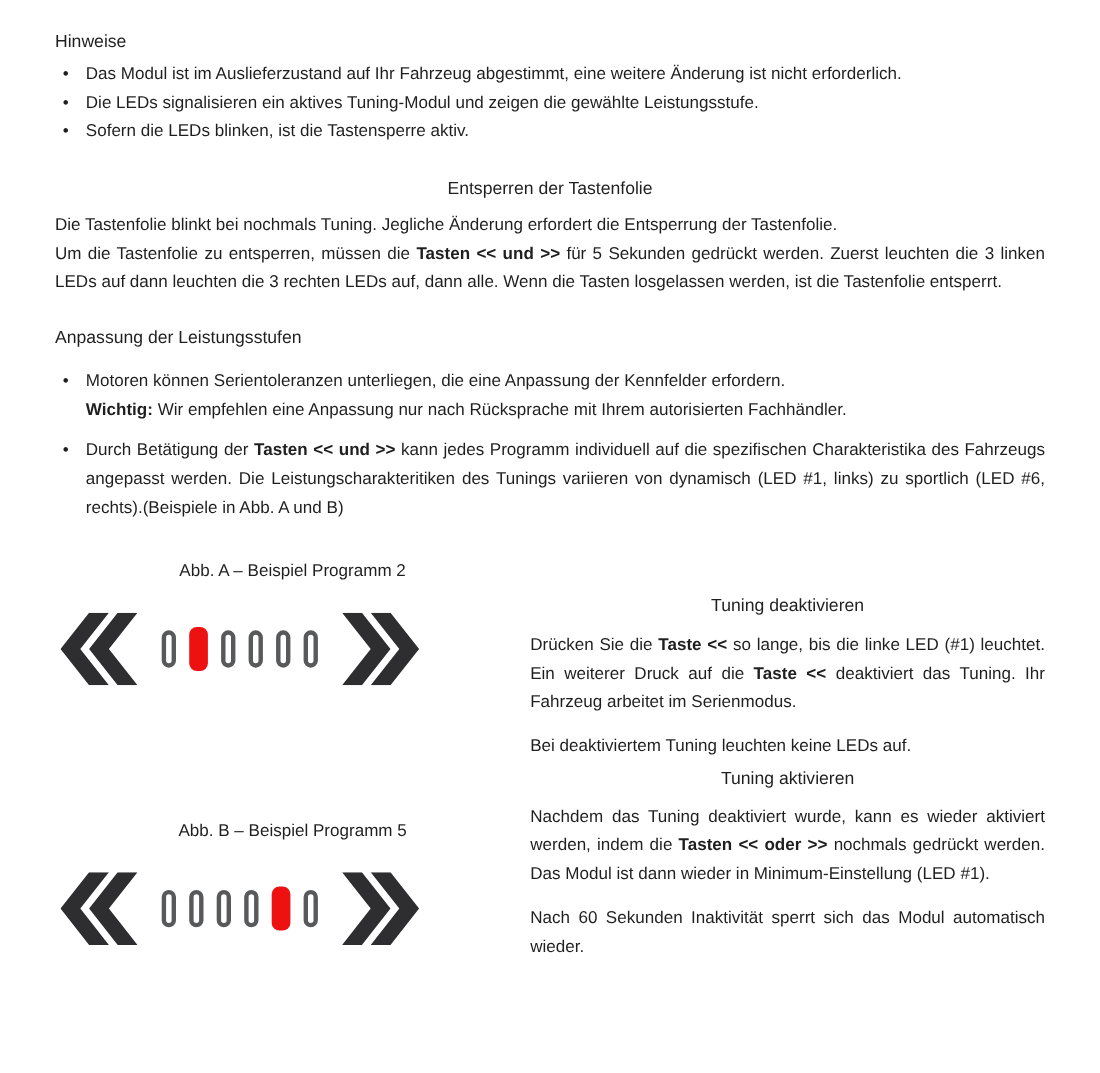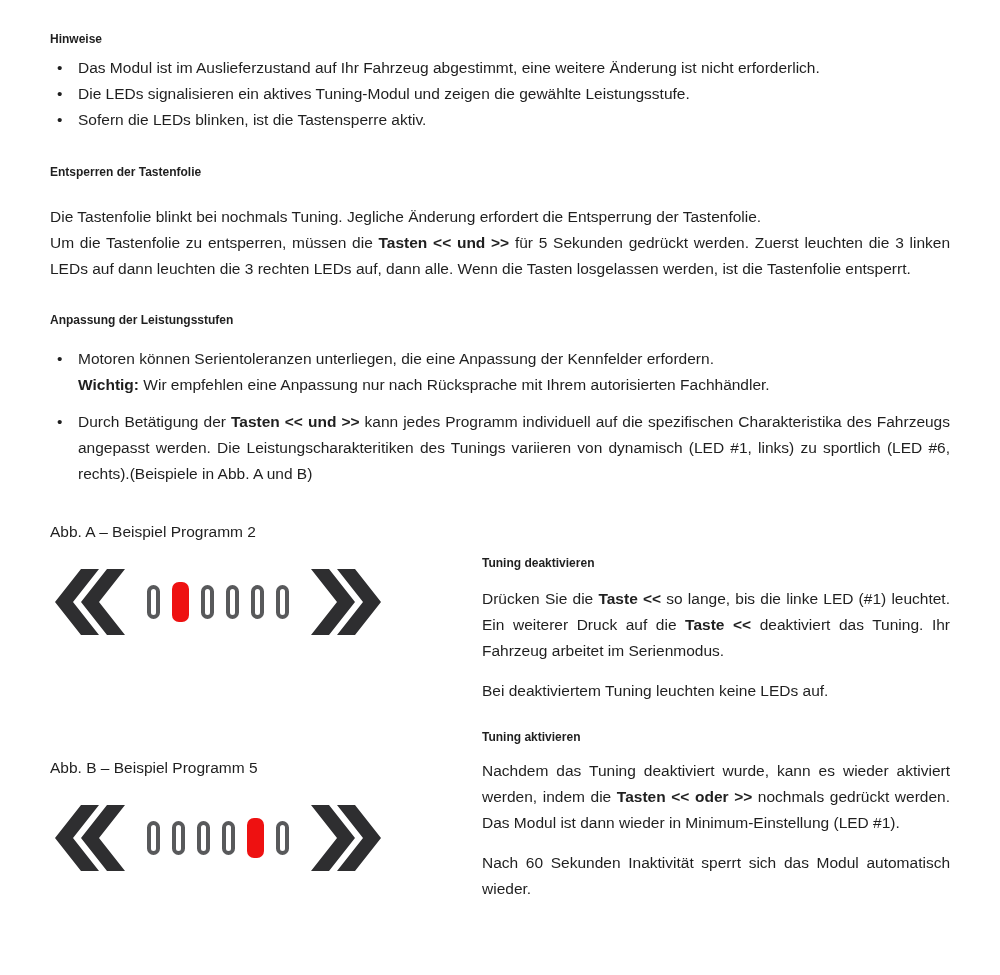--- a/index.html
+++ b/index.html
@@ -20,50 +20,50 @@
   }
   .page {
     position: relative;
     width: 1000px;
     height: 975px;
     background: var(--page-bg);
     padding: 28px 50px 0 50px;
     overflow: hidden;
   }
   h3 {
-    font-size: 12px;
-    font-weight: 700;
+    font-size: 16px;
+    font-weight: 400;
     line-height: 22px;
   }
   p { margin: 0; }
   .just { text-align: justify; }
 
   
   .bullets { list-style: none; }
   .bullets li {
     position: relative;
     padding-left: 28px;
   }
   .bullets .bullet {
     position: absolute;
     left: 7px;
     top: 0;
   }
   .sec-hinweise h3 { margin-bottom: 5px; }
   .sec-hinweise { margin-bottom: 28px; }
 
-  .sec-entsperren h3 { margin-bottom: 21px; }
+  .sec-entsperren h3 { margin-bottom: 9px; text-align: center; }
   .sec-entsperren { margin-bottom: 27px; }
 
   .sec-anpassung h3 { margin-bottom: 15px; }
   .sec-anpassung .bullets li + li { margin-top: 11px; }
 
   
   .two-col { display: flex; margin-top: 32px; }
-  .col-left { width: 432px; flex: none; }
+  .col-left { width: 432px; flex: none; text-align: center; }
   .col-right { flex: 1; padding-top: 33px; }
 
   .fig-label { line-height: 26px; }
   .fig-label-b { margin-top: 118px; }
 
   .led-display {
     margin-top: 22px;
     margin-left: 5px;
     display: flex;
     align-items: center;
@@ -85,23 +85,23 @@
     background: var(--led-fill);
   }
   .led-active {
     width: 17px;
     height: 40px;
     border: none;
     border-radius: 7px;
     background: var(--led-active);
   }
 
-  .col-right h3 { margin-bottom: 12px; }
+  .col-right h3 { margin-bottom: 12px; text-align: center; }
   .col-right .p-gap { margin-top: 14px; }
-  .col-right .h-gap { margin-top: 22px; margin-bottom: 10px; }
+  .col-right .h-gap { margin-top: 6px; margin-bottom: 10px; }
   b { font-weight: 700; }
 </style>
 </head>
 <body>
 
 <div class="page">
 
   <section class="sec-hinweise">
     <h3>Hinweise</h3>
     <ul class="bullets">

